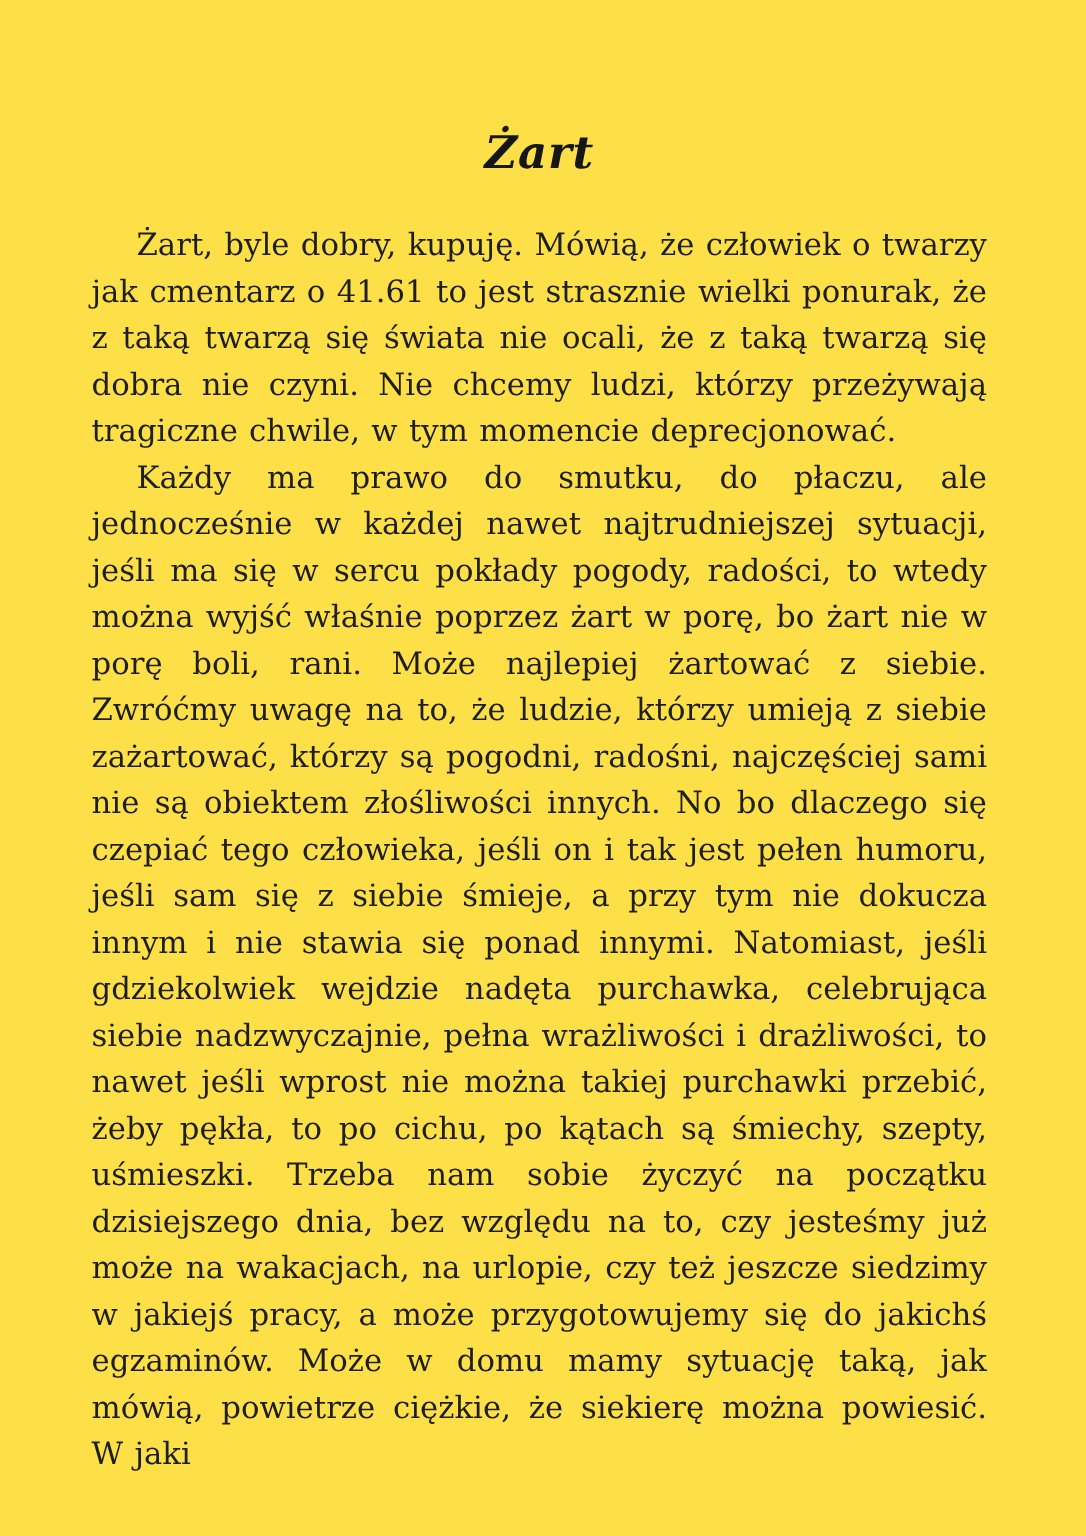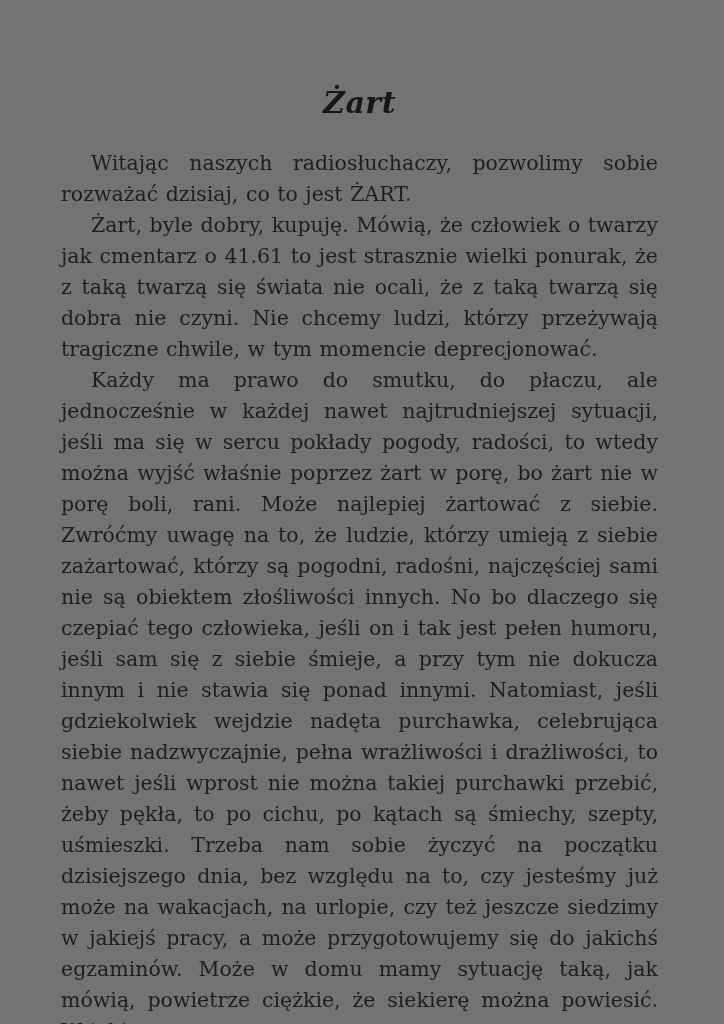--- a/index.html
+++ b/index.html
@@ -5,21 +5,21 @@
   html, body {
     margin: 0;
     padding: 0;
     background: #ffffff;
   }
   .page {
     position: relative;
     width: 724px;
     height: 1024px;
     margin: 0 auto;
-    background: #737373;
+    background: #fde047;
     overflow: hidden;
     box-sizing: border-box;
     padding: 84px 66px 0 61px;
     font-family: "DejaVu Serif", "Liberation Serif", serif;
     color: #1e1e1e;
   }
   .title {
     margin: 0 0 26px 0;
     text-align: center;
     font-size: 30px;
@@ -37,17 +37,16 @@
     text-indent: 30px;
     word-spacing: 1px;
   }
 </style>
 </head>
 <body>
 
 <div class="page">
   <h1 class="title">Żart</h1>
   <div class="body-text">
-    <p>Witając naszych radiosłuchaczy, pozwolimy sobie rozważać dzisiaj, co to jest ŻART.</p>
     <p>Żart, byle dobry, kupuję. Mówią, że człowiek o twarzy jak cmentarz o 41.61 to jest strasznie wielki ponurak, że z taką twarzą się świata nie ocali, że z taką twarzą się dobra nie czyni. Nie chcemy ludzi, którzy przeżywają tragiczne chwile, w tym momencie deprecjonować.</p>
     <p>Każdy ma prawo do smutku, do płaczu, ale jednocześnie w każdej nawet najtrudniejszej sytuacji, jeśli ma się w sercu pokłady pogody, radości, to wtedy można wyjść właśnie poprzez żart w porę, bo żart nie w porę boli, rani. Może najlepiej żartować z siebie. Zwróćmy uwagę na to, że ludzie, którzy umieją z siebie zażartować, którzy są pogodni, radośni, najczęściej sami nie są obiektem złośliwości innych. No bo dlaczego się czepiać tego człowieka, jeśli on i tak jest pełen humoru, jeśli sam się z siebie śmieje, a przy tym nie dokucza innym i nie stawia się ponad innymi. Natomiast, jeśli gdziekolwiek wejdzie nadęta purchawka, celebrująca siebie nadzwyczajnie, pełna wrażliwości i drażliwości, to nawet jeśli wprost nie można takiej purchawki przebić, żeby pękła, to po cichu, po kątach są śmiechy, szepty, uśmieszki. Trzeba nam sobie życzyć na początku dzisiejszego dnia, bez względu na to, czy jesteśmy już może na wakacjach, na urlopie, czy też jeszcze siedzimy w jakiejś pracy, a może przygotowujemy się do jakichś egzaminów. Może w domu mamy sytuację taką, jak mówią, powietrze ciężkie, że siekierę można powiesić. W jaki</p>
   </div>
 </div>
 
 </body></html>

